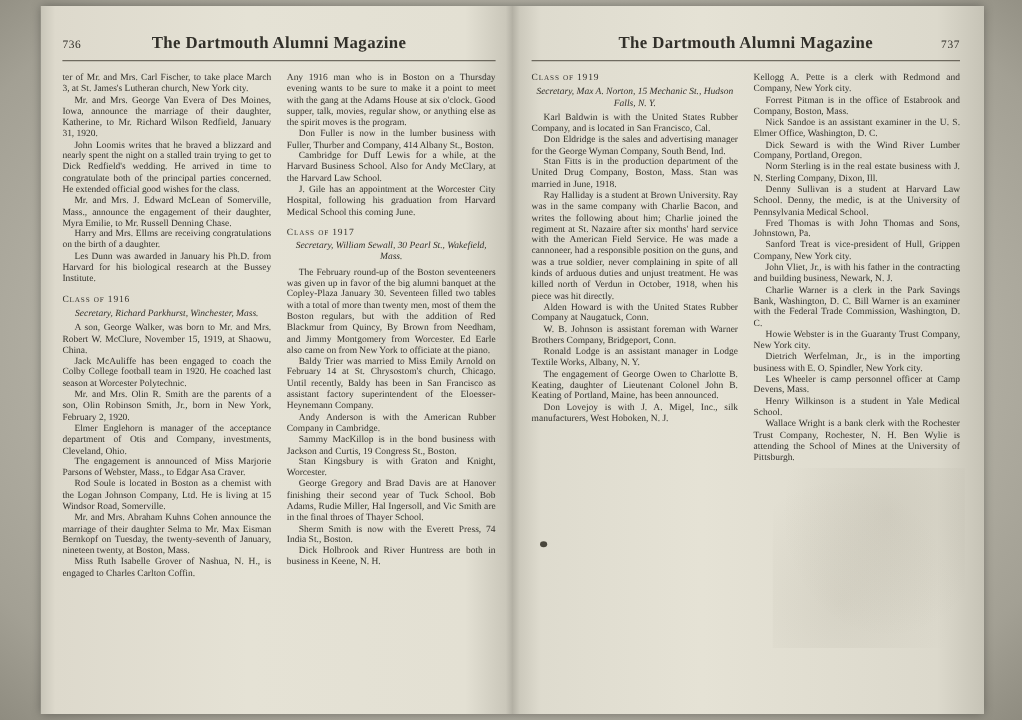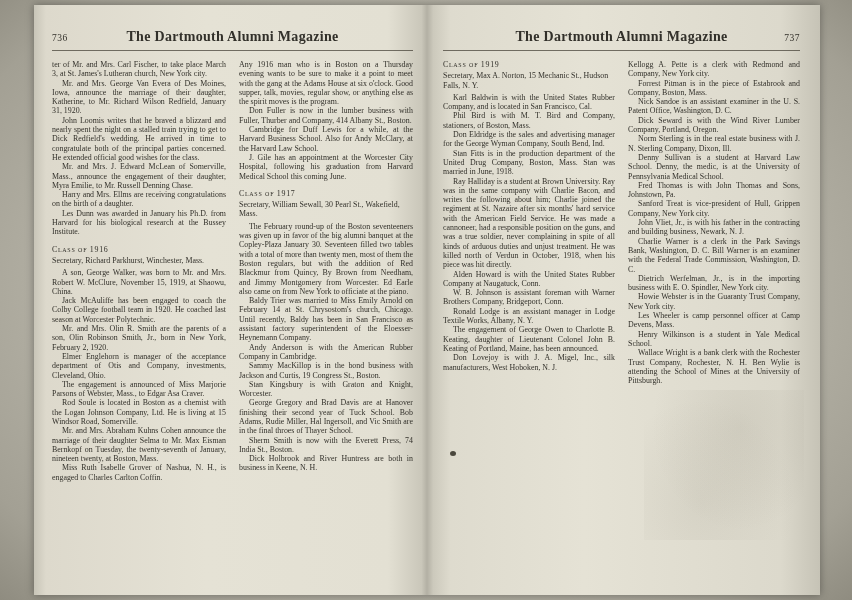--- a/index.html
+++ b/index.html
@@ -53,21 +53,21 @@
   }
   .blk { margin: 0; }
   .para { text-indent: 10px; }
   .cont { text-indent: 0; }
   .heading {
     text-align: left; text-indent: 0;
     font-variant: small-caps; letter-spacing: 0.7px;
     margin: 8px 0 2px;
   }
   .col .blk:first-child { margin-top: 0; }
-  .secretary { text-align: left; margin: 0 0 3px; }
+  .secretary { font-style: italic; text-align: center; margin: 0 0 3px; }
   .smudge {
     position: absolute; left: 450px; top: 451px; width: 6px; height: 5px;
     border-radius: 50%; background: #262319; opacity: 0.8; filter: blur(0.3px);
   }
 </style>
 </head>
 <body>
 
 <div class="scan">
   <div class="pages">
@@ -122,43 +122,42 @@
         <span class="cell"></span>
         <span class="title">The Dartmouth Alumni Magazine</span>
         <span class="cell right">737</span>
       </div>
       <div class="rule"></div>
       <div class="columns">
         <div class="col">
             <p class="blk heading">Class of 1919</p>
             <p class="blk secretary">Secretary, Max A. Norton, 15 Mechanic St., Hudson Falls, N. Y.</p>
             <p class="blk para">Karl Baldwin is with the United States Rubber Company, and is located in San Francisco, Cal.</p>
-            <p class="blk para">Phil Bird is with M. T. Bird and Company, stationers, of Boston, Mass.</p>
             <p class="blk para">Don Eldridge is the sales and advertising manager for the George Wyman Company, South Bend, Ind.</p>
             <p class="blk para">Stan Fitts is in the production department of the United Drug Company, Boston, Mass. Stan was married in June, 1918.</p>
             <p class="blk para">Ray Halliday is a student at Brown University. Ray was in the same company with Charlie Bacon, and writes the following about him; Charlie joined the regiment at St. Nazaire after six months' hard service with the American Field Service. He was made a cannoneer, had a responsible position on the guns, and was a true soldier, never complaining in spite of all kinds of arduous duties and unjust treatment. He was killed north of Verdun in October, 1918, when his piece was hit directly.</p>
             <p class="blk para">Alden Howard is with the United States Rubber Company at Naugatuck, Conn.</p>
             <p class="blk para">W. B. Johnson is assistant foreman with Warner Brothers Company, Bridgeport, Conn.</p>
             <p class="blk para">Ronald Lodge is an assistant manager in Lodge Textile Works, Albany, N. Y.</p>
             <p class="blk para">The engagement of George Owen to Charlotte B. Keating, daughter of Lieutenant Colonel John B. Keating of Portland, Maine, has been announced.</p>
             <p class="blk para">Don Lovejoy is with J. A. Migel, Inc., silk manufacturers, West Hoboken, N. J.</p>
           </div>
         <div class="col">
             <p class="blk cont">Kellogg A. Pette is a clerk with Redmond and Company, New York city.</p>
-            <p class="blk para">Forrest Pitman is in the piece of Estabrook and Company, Boston, Mass.</p>
-            <p class="blk para">Nick Sandoe is an assistant examiner in the U. S. Patent Office, Washington, D. C.</p>
+            <p class="blk para">Forrest Pitman is in the office of Estabrook and Company, Boston, Mass.</p>
+            <p class="blk para">Nick Sandoe is an assistant examiner in the U. S. Elmer Office, Washington, D. C.</p>
             <p class="blk para">Dick Seward is with the Wind River Lumber Company, Portland, Oregon.</p>
             <p class="blk para">Norm Sterling is in the real estate business with J. N. Sterling Company, Dixon, Ill.</p>
             <p class="blk para">Denny Sullivan is a student at Harvard Law School. Denny, the medic, is at the University of Pennsylvania Medical School.</p>
             <p class="blk para">Fred Thomas is with John Thomas and Sons, Johnstown, Pa.</p>
             <p class="blk para">Sanford Treat is vice-president of Hull, Grippen Company, New York city.</p>
             <p class="blk para">John Vliet, Jr., is with his father in the contracting and building business, Newark, N. J.</p>
             <p class="blk para">Charlie Warner is a clerk in the Park Savings Bank, Washington, D. C. Bill Warner is an examiner with the Federal Trade Commission, Washington, D. C.</p>
+            <p class="blk para">Howie Webster is in the Guaranty Trust Company, New York city.</p>
             <p class="blk para">Dietrich Werfelman, Jr., is in the importing business with E. O. Spindler, New York city.</p>
-            <p class="blk para">Howie Webster is in the Guaranty Trust Company, New York city.</p>
             <p class="blk para">Les Wheeler is camp personnel officer at Camp Devens, Mass.</p>
             <p class="blk para">Henry Wilkinson is a student in Yale Medical School.</p>
             <p class="blk para">Wallace Wright is a bank clerk with the Rochester Trust Company, Rochester, N. H. Ben Wylie is attending the School of Mines at the University of Pittsburgh.</p>
           </div>
       </div>
     </div>
 
   </div>
   <div class="smudge"></div>
 </div>

